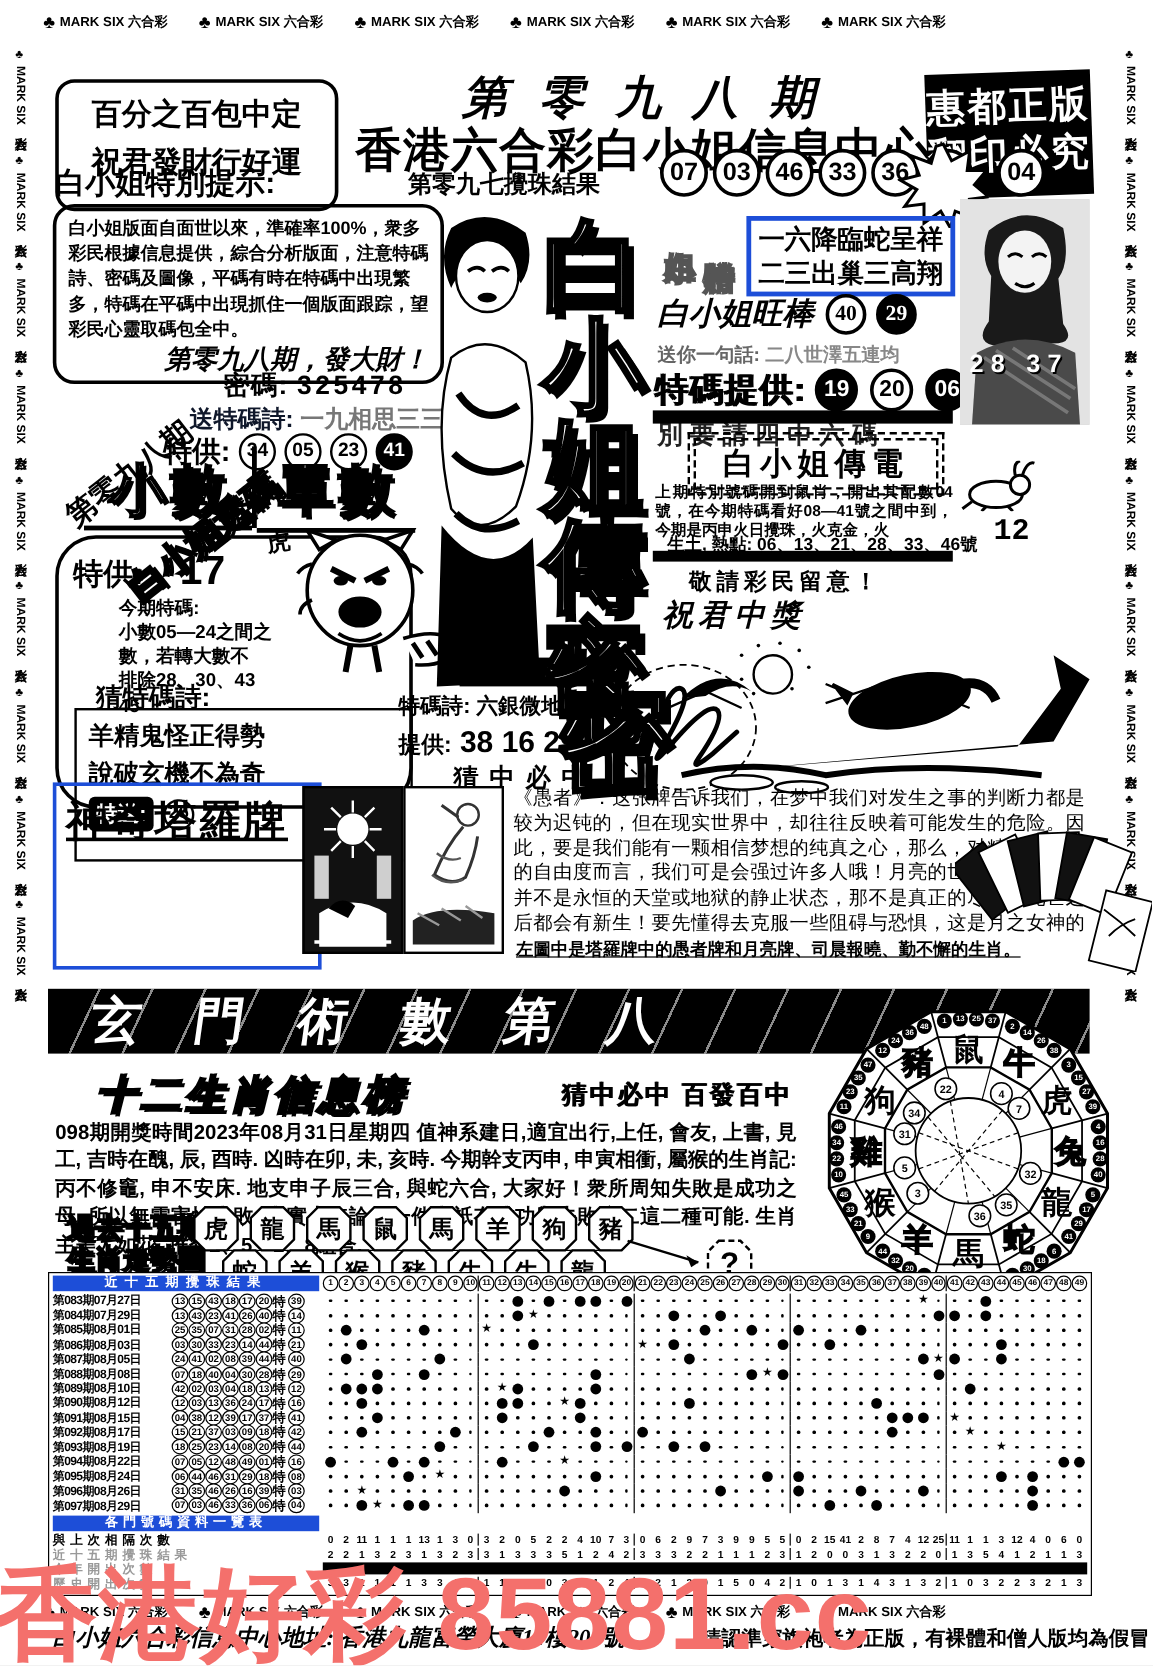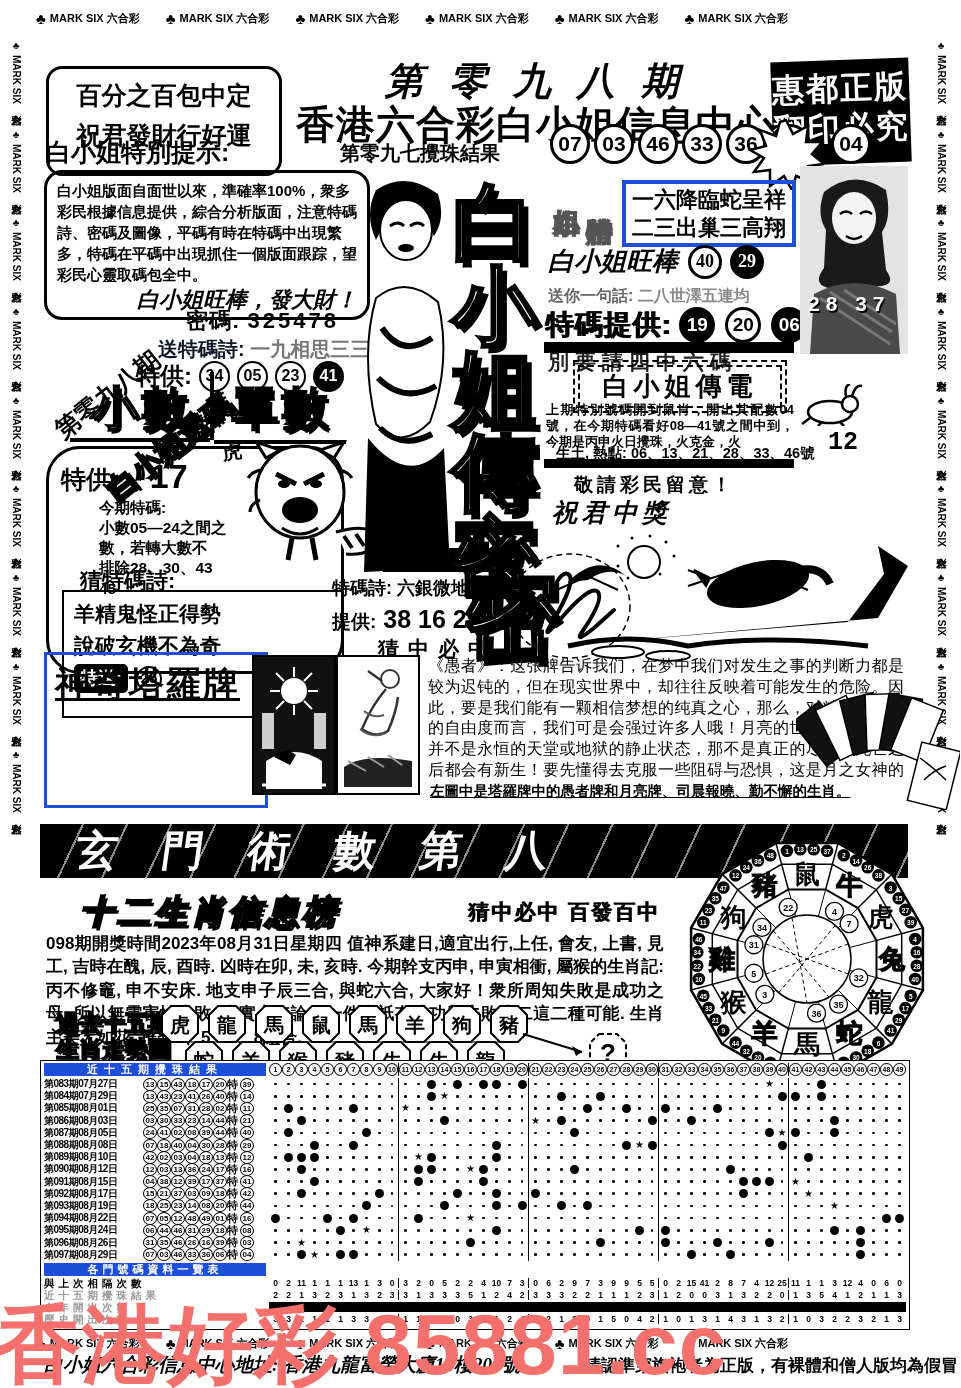--- a/index.html
+++ b/index.html
@@ -260,21 +260,21 @@
       </span>
     <span class="special-tag">特別號碼</span>
     <span class="circ c40">04</span>
   </div>
   <svg class="abs" style="left:748px;top:118px;" width="76" height="72" viewBox="0 0 76 72">
     <polygon points="38,2 45,16 60,8 58,24 74,24 64,36 76,46 60,48 64,64 48,58 44,72 36,58 22,68 22,52 6,54 16,40 2,32 18,28 12,12 28,18 32,4" fill="#fff" stroke="#000" stroke-width="2.5"></polygon>
   </svg>
 
   <div class="abs intro-box" style="left:44px;top:170px;width:300px;height:130px;">
     <span>白小姐版面自面世以來，準確率100%，衆多彩民根據信息提供，綜合分析版面，注意特碼詩、密碼及圖像，平碼有時在特碼中出現繁多，特碼在平碼中出現抓住一個版面跟踪，望彩民心靈取碼包全中。</span>
-    <span class="intro-wish">白小姐旺棒，發大財！</span>
+    <span class="intro-wish">第零九八期，發大財！</span>
   </div>
   <div class="abs kv" style="left:186px;top:306px;">
     <span>密碼:</span>
     <span style="letter-spacing:3px;">325478</span>
   </div>
   <div class="abs poem-line" style="left:158px;top:336px;">
     <span style="color:#0f172a;">送特碼詩:</span>
     <span>一九相思三三見</span>
   </div>
   <div class="abs row" style="left:136px;top:360px;gap:7px;">

